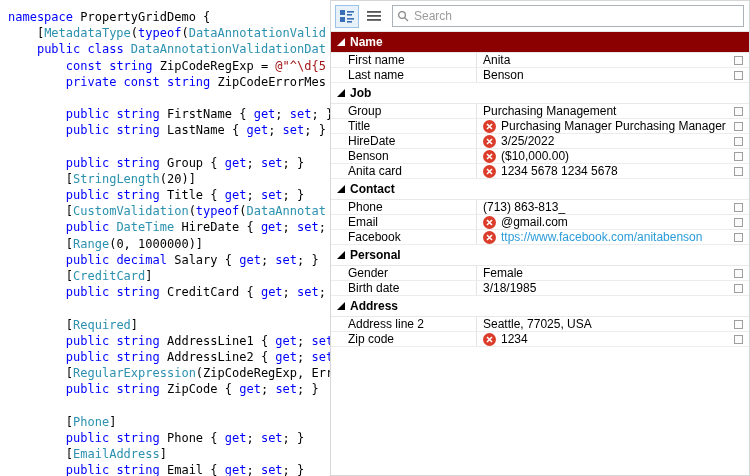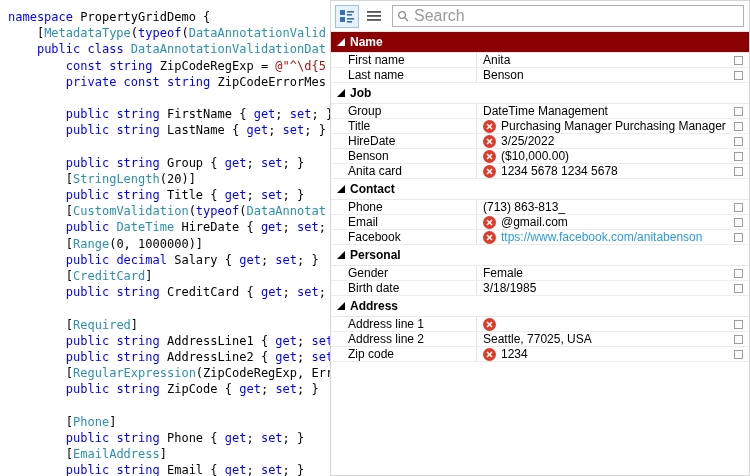--- a/index.html
+++ b/index.html
@@ -34,21 +34,21 @@
   }
   .tool-btn.selected { border-color:#9cc3e5; background:#e6f1fa; }
   .icon-blue { color:var(--icon-blue,#3a6eb5); }
   .icon-gray { color:#555; }
 
   .searchbox {
     flex:1; height:22px; border:1px solid #adb2b8; background:#fff;
     display:flex; align-items:center; padding:0 4px; gap:5px; margin-left:3px;
   }
   .searchbox input {
-    border:none; outline:none; flex:1; font-size:16px; color:#404040;
+    border:none; outline:none; flex:1; font-size:12px; color:#404040;
     font-family:"Liberation Sans", sans-serif; background:transparent; padding:0;
   }
   .searchbox input::placeholder { color:#9a9a9a; }
 
   .cat-header {
     height:21px; display:flex; align-items:center; gap:5px; padding-left:6px;
     font-size:12px; font-weight:bold; color:#000; background:#fff;
     border-bottom:1px solid #e8e8e8;
   }
   .cat-header.selected { background:var(--cat-sel,#8b0000); color:#fff; }
@@ -134,21 +134,21 @@
         </div>
         <div class="cat-header">
           <svg class="tri" width="8" height="8" viewBox="0 0 8 8">
             <polygon points="8,0 8,8 0,8" fill="currentColor"></polygon>
           </svg>
           <span>Job</span>
         </div>
         <div class="prop-row">
           <div class="prop-label">Group</div>
           <div class="prop-value">
-            <span class="val-text">DateTime Management</span>
+            <span class="val-text">Purchasing Management</span>
           </div>
           <span class="opt-btn"></span>
         </div>
         <div class="prop-row">
           <div class="prop-label">Title</div>
           <div class="prop-value">
             <span class="err-icon">
               <svg width="7" height="7" viewBox="0 0 7 7">
                 <path d="M1 1 L6 6 M6 1 L1 6" stroke="#fff" stroke-width="1.6" fill="none"></path>
               </svg>
@@ -250,32 +250,20 @@
           </div>
           <span class="opt-btn"></span>
         </div>
         <div class="cat-header">
           <svg class="tri" width="8" height="8" viewBox="0 0 8 8">
             <polygon points="8,0 8,8 0,8" fill="currentColor"></polygon>
           </svg>
           <span>Address</span>
         </div>
         <div class="prop-row">
-          <div class="prop-label">Address line 1</div>
-          <div class="prop-value">
-            <span class="err-icon">
-              <svg width="7" height="7" viewBox="0 0 7 7">
-                <path d="M1 1 L6 6 M6 1 L1 6" stroke="#fff" stroke-width="1.6" fill="none"></path>
-              </svg>
-            </span>
-            <span class="val-text"></span>
-          </div>
-          <span class="opt-btn"></span>
-        </div>
-        <div class="prop-row">
           <div class="prop-label">Address line 2</div>
           <div class="prop-value">
             <span class="val-text">Seattle, 77025, USA</span>
           </div>
           <span class="opt-btn"></span>
         </div>
         <div class="prop-row">
           <div class="prop-label">Zip code</div>
           <div class="prop-value">
             <span class="err-icon">

